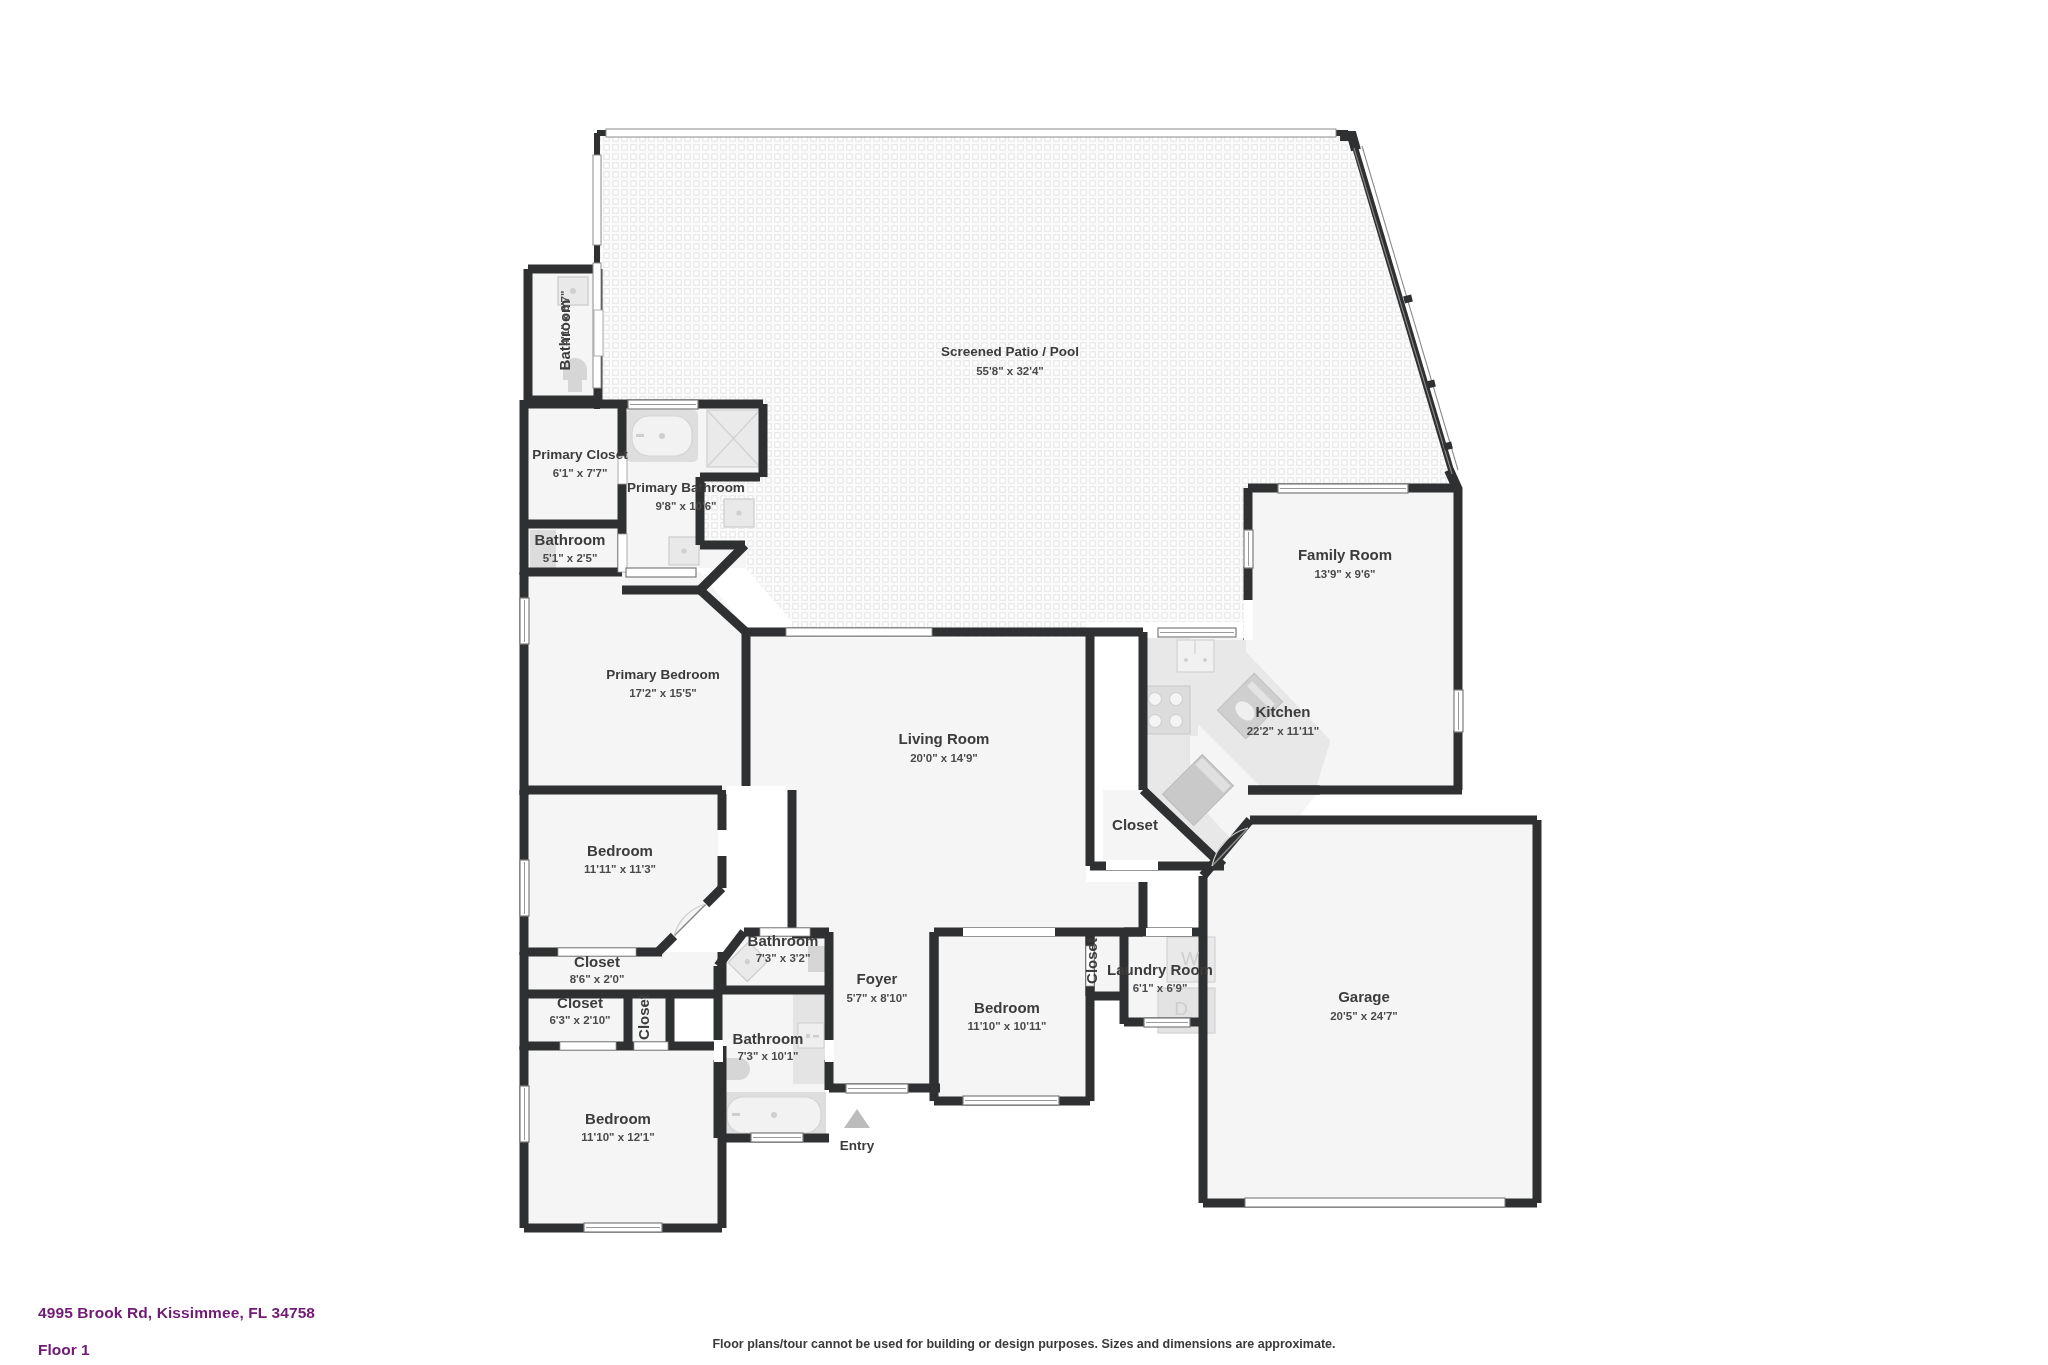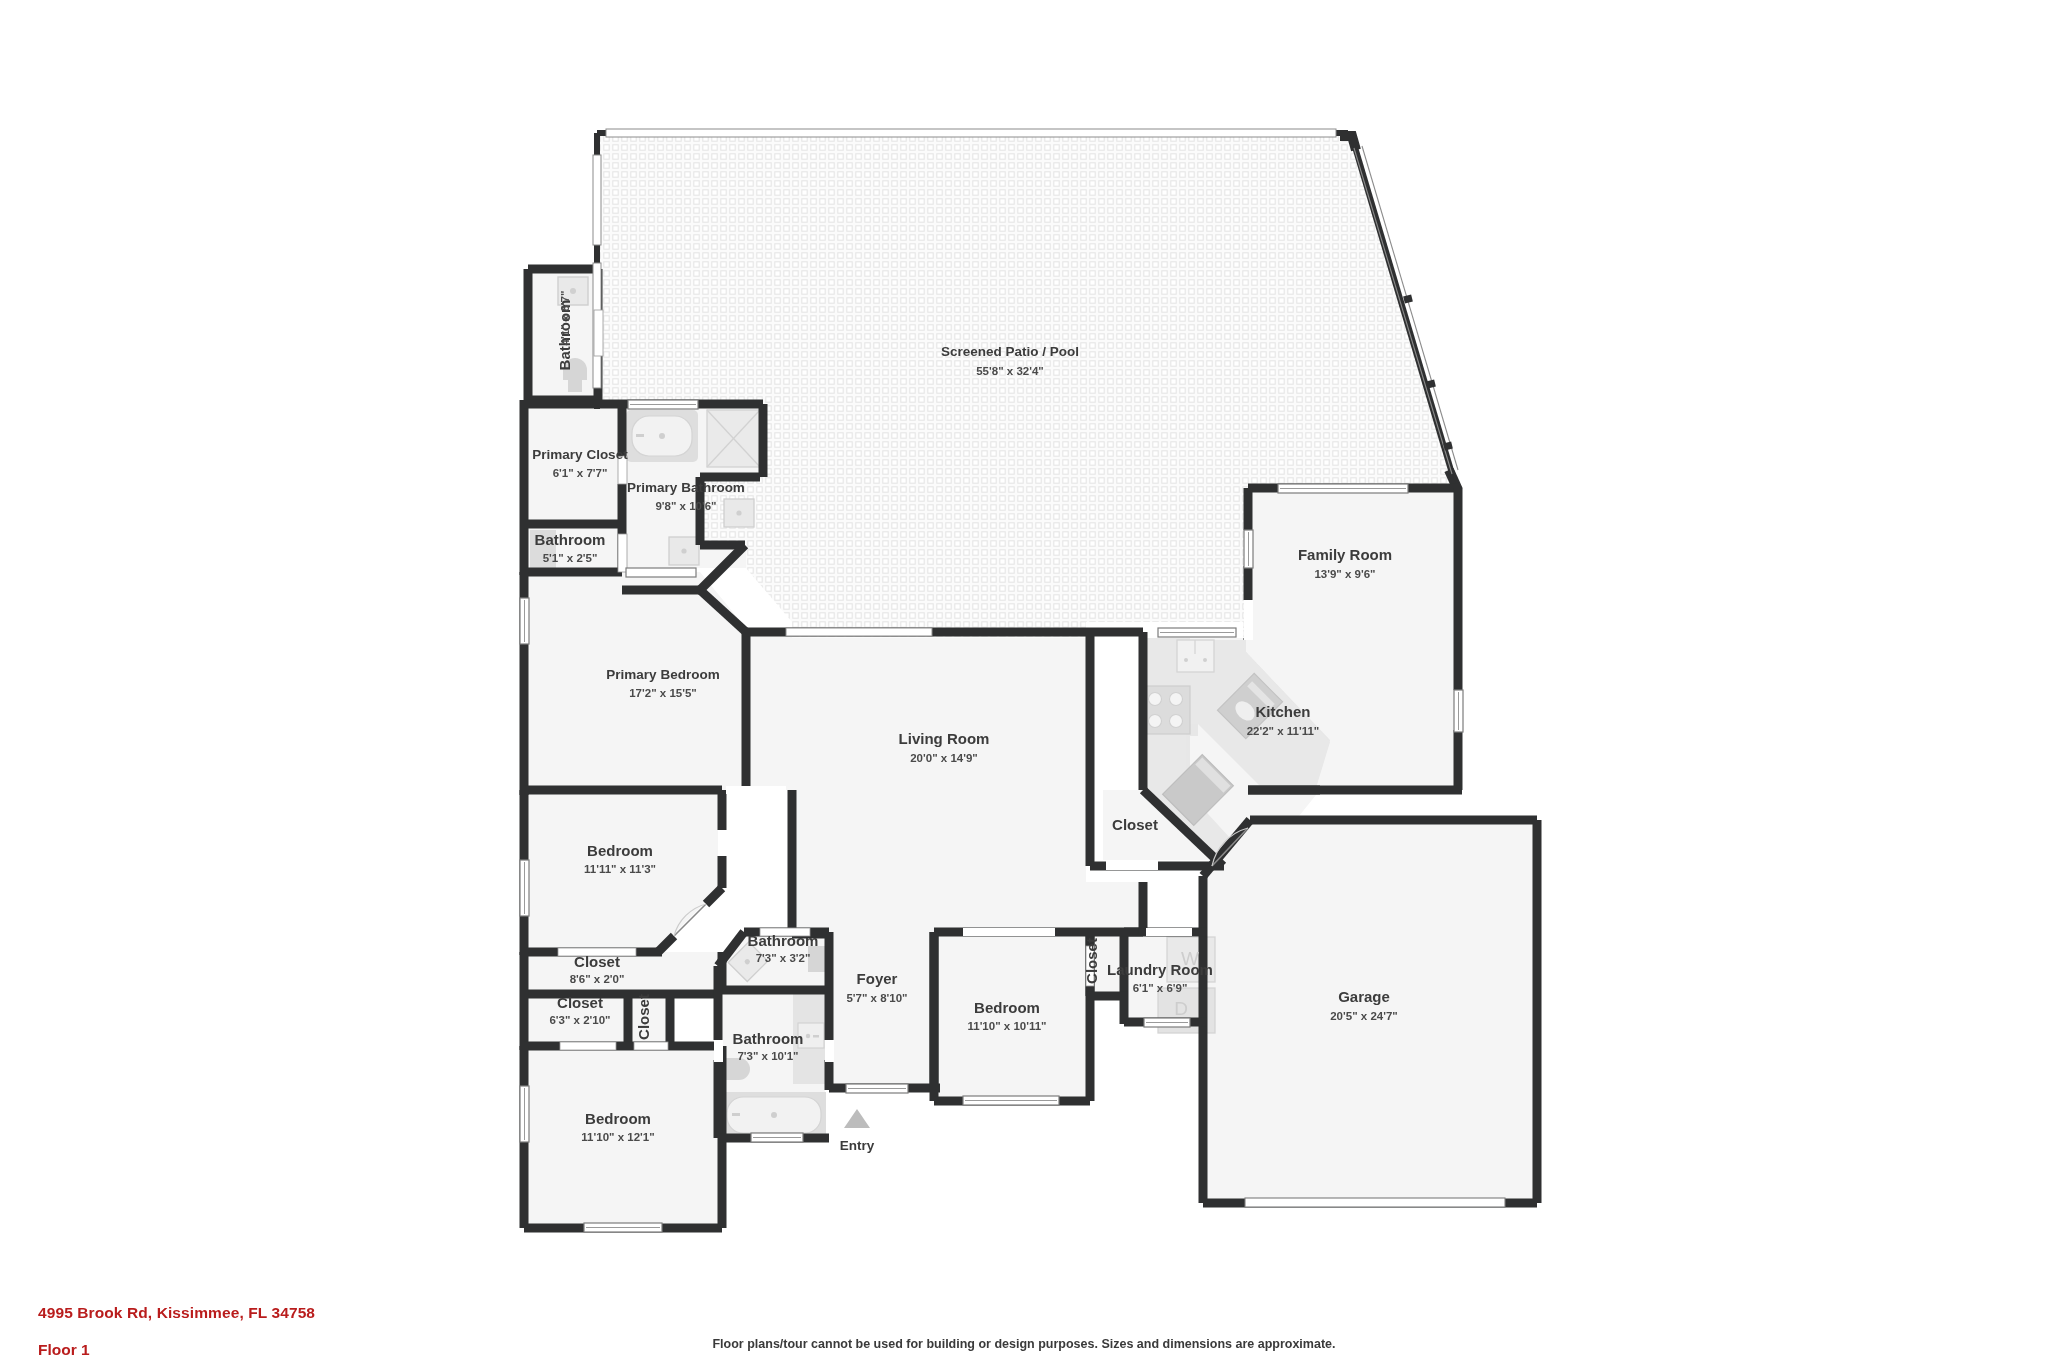--- a/index.html
+++ b/index.html
@@ -41,21 +41,21 @@
     font-family: "Liberation Sans", sans-serif;
     font-weight: bold;
     font-size: 11.5px;
     fill: #4a4a4a;
     text-anchor: middle;
     dominant-baseline: middle;
   }
   .footer-text {
     position: absolute;
     font-family: "Liberation Sans", sans-serif;
-    color: #b91c1c;
+    color: #701a75;
   }
   #address-line {
     left: 38px;
     top: 1304px;
     font-size: 15.5px;
     font-weight: bold;
     letter-spacing: 0.1px;
   }
   #floor-label {
     left: 38px;

